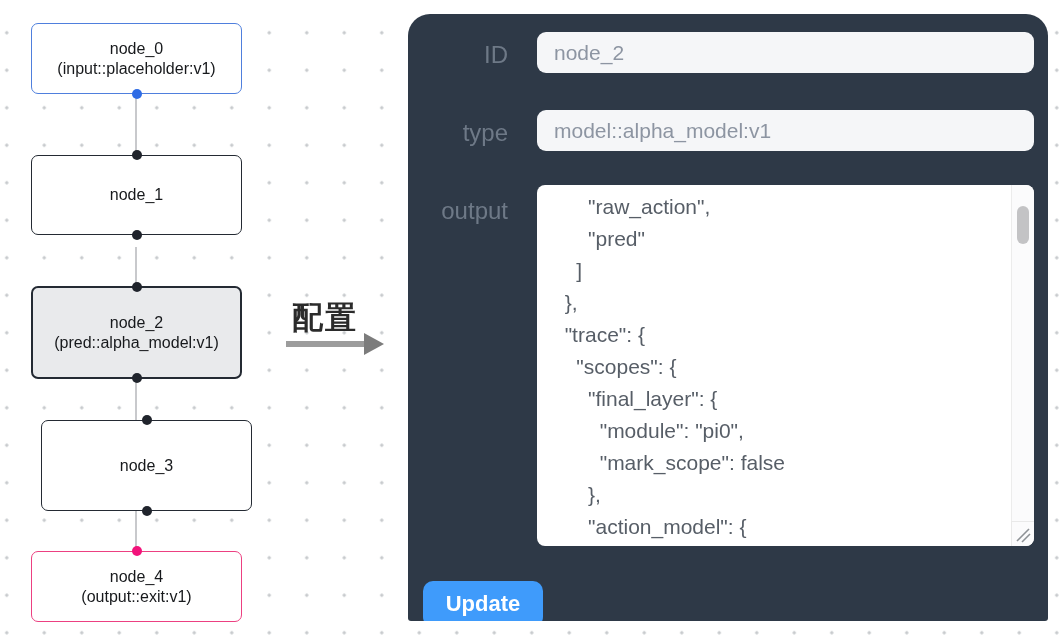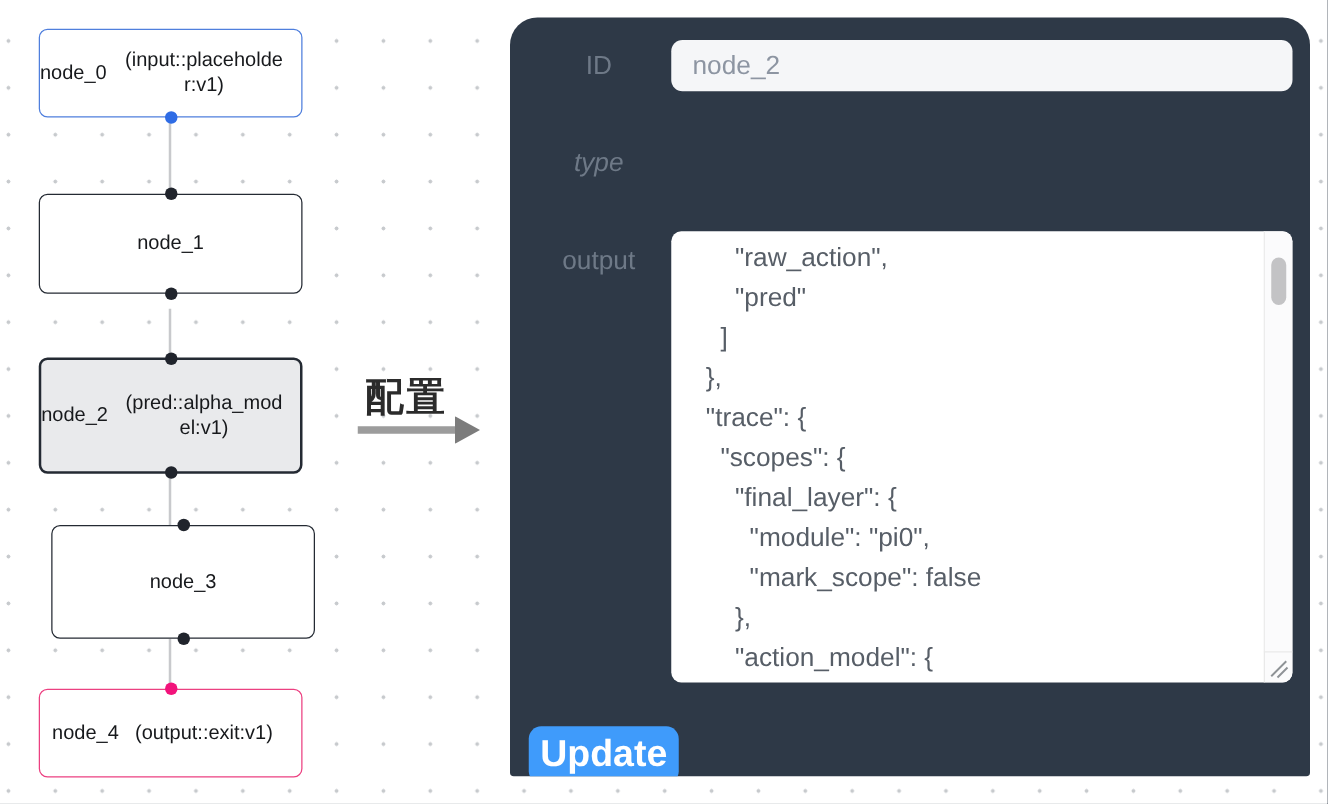--- a/index.html
+++ b/index.html
@@ -12,21 +12,21 @@
     background-color:#ffffff;
     background-image:radial-gradient(circle, #c7cacd 1.4px, rgba(255,255,255,0) 1.8px);
     background-size:37.5px 37.5px;
     background-position:-12px 14px;
   }
 
   
   .node {
     position:absolute; left:31px; width:211px;
     background:#ffffff; border-radius:7px;
-    display:flex; flex-direction:row; align-items:center; justify-content:center;
+    display:flex; flex-direction:column; align-items:center; justify-content:center;
     text-align:center; color:#17191c; font-size:16px; line-height:20px; font-weight:500;
   }
   .n0 { top:23px;  height:71px; border:1.5px solid #4f7fdd; }
   .n1 { top:155px; height:80px; border:1.5px solid #242a33; }
   .n2 { top:286px; height:93px; border:2px solid #242a33; background:#e9eaec; }
   .n3 { top:420px; height:91px; border:1.5px solid #242a33;margin-left:10px; }
   .n4 { top:551px; height:71px; border:1.5px solid #ec4081; }
   .node-type { word-break:break-all; padding:0 13px; }
 
   .edge { position:absolute; left:135px; width:2px; background:#c8c9cc; }
@@ -51,25 +51,25 @@
     font-size:31px; font-weight:600; color:#2b2b2b; letter-spacing:2px;
   }
   .cta-arrow { position:absolute; left:286px; top:333px; }
 
   
   .panel {
     position:absolute; left:408px; top:14px; width:640px; height:607px;
     background:#2e3947; border-radius:22px 22px 3px 3px; overflow:hidden;
   }
   .plabel {
-    position:absolute; left:0; width:100px; text-align:center;
-    font-size:21px; color:#6e7987;margin-left:21px;
+    position:absolute; left:0; width:100px; text-align:right;
+    font-size:24px; color:#6e7987;
   }
   .lbl-id     { top:27px; }
-  .lbl-type   { top:105px;font-style:italic; }
+  .lbl-type   { top:105px; }
   .lbl-config { top:183px; }
   .pinput {
     position:absolute; left:129px; width:497px; height:41px;
     background:#f5f6f8; border:0; border-radius:9px; padding:0 17px;
     font-size:21px; color:#8d95a2; font-family:inherit; outline:none;
   }
   .inp-id   { top:18px; }
   .inp-type { top:96px; }
 
   .config-box {
@@ -91,21 +91,21 @@
   }
   .grip {
     position:absolute; right:0; bottom:0; width:23px; height:25px;
     background:#fbfbfc; border-top:1px solid #e9e9e9; border-left:1px solid #e9e9e9;
   }
   .grip svg { position:absolute; right:2px; bottom:2px; }
 
   .update-btn {
     position:absolute; left:15px; top:567px; width:120px; height:46px;
     background:#3f9bfb; color:#ffffff; border:0; border-radius:10px;
-    font-size:30px; font-weight:700; font-family:inherit; cursor:pointer;
+    font-size:22px; font-weight:700; font-family:inherit; cursor:pointer;
   }
 </style>
 </head>
 <body>
 
 <div class="stage">
 
   <div class="edge e1"></div>
   <div class="edge e2"></div>
   <div class="edge e3"></div>
@@ -149,20 +149,21 @@
       <polygon points="78,0 98,11 78,22" fill="#7c7c7c"></polygon>
     </svg>
   </div>
 
   <div class="panel">
 
     <label class="plabel lbl-id">ID</label>
     <input class="pinput inp-id" type="text" readonly="" value="node_2" style="">
 
     <label class="plabel lbl-type">type</label>
+    <input class="pinput inp-type" type="text" readonly="" value="model::alpha_model:v1" style="">
 
     <label class="plabel lbl-config">output</label>
     <div class="config-box">
       <pre class="config-text">      "raw_action",
       "pred"
     ]
   },
   "trace": {
     "scopes": {
       "final_layer": {

